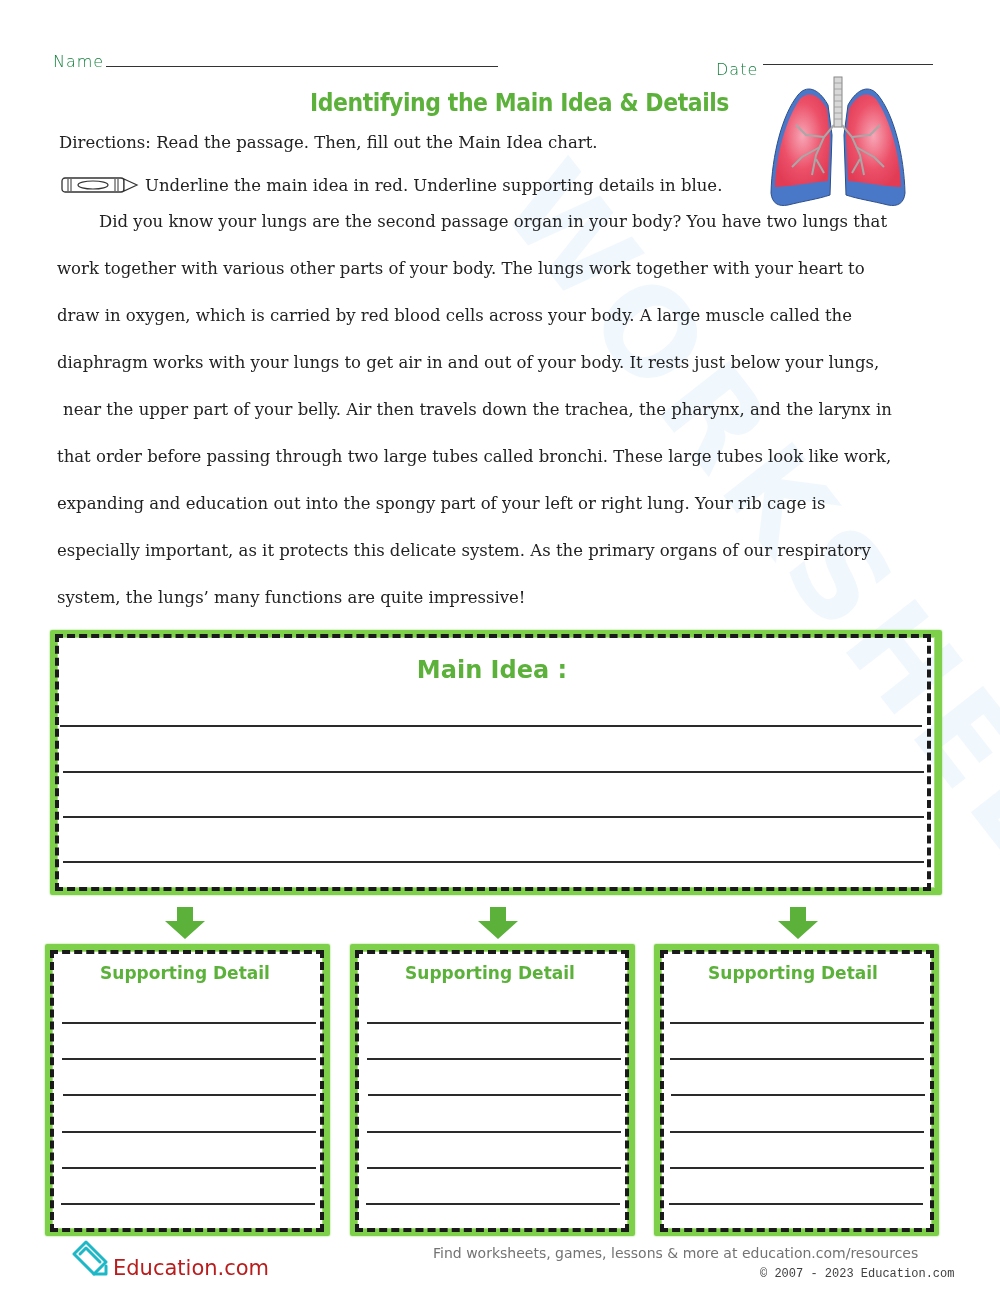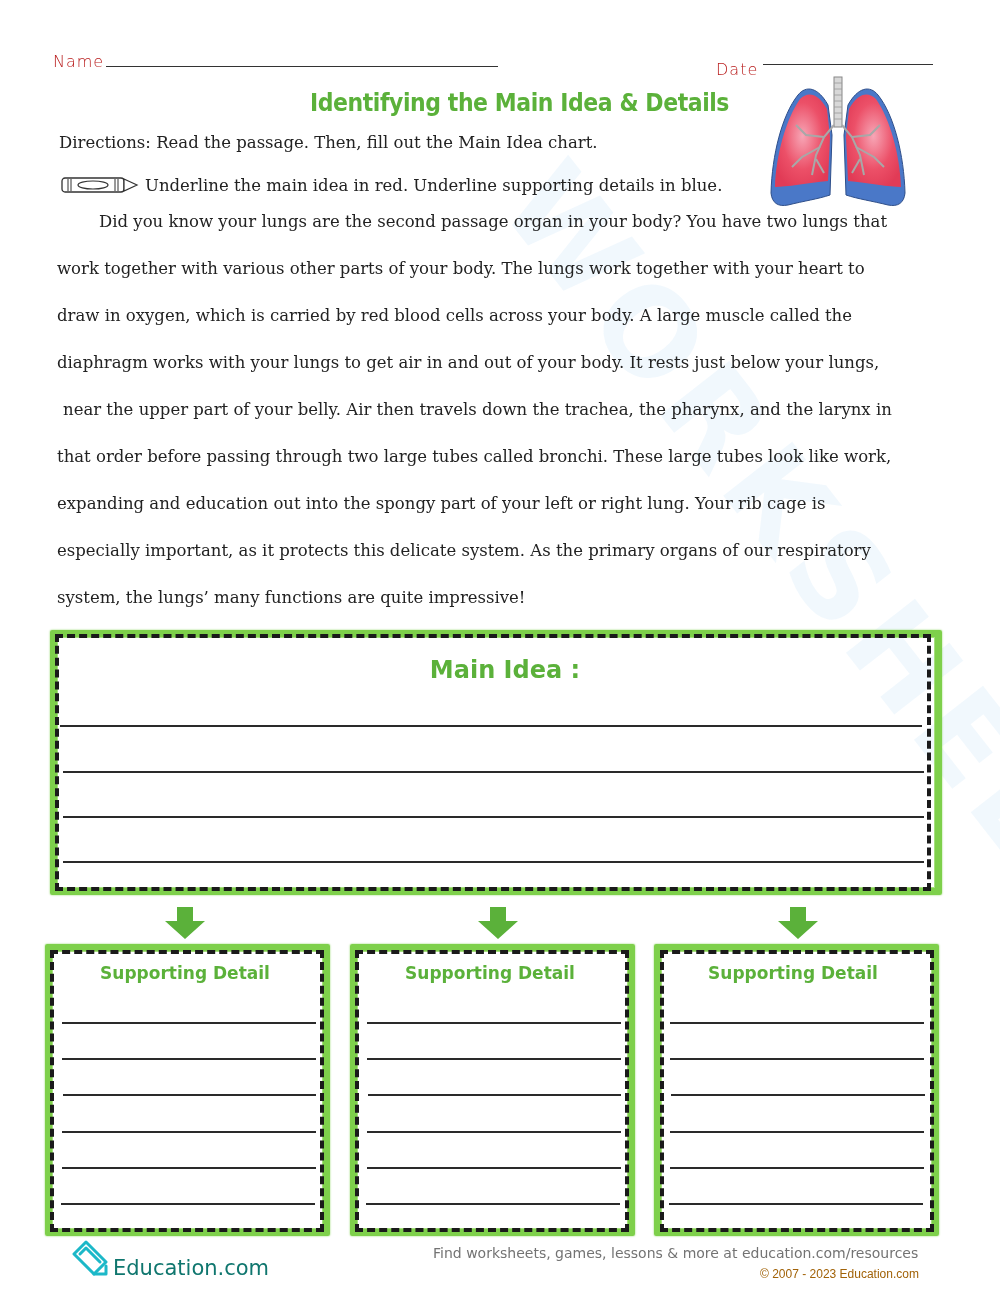--- a/index.html
+++ b/index.html
@@ -1,21 +1,21 @@
 <!DOCTYPE html>
 <html><head>
 <meta charset="utf-8">
 <style>
   html, body { margin: 0; padding: 0; background: #ffffff; }
   body { width: 1000px; height: 1294px; position: relative; overflow: hidden;
          font-family: "DejaVu Serif", serif; color: #222; }
   .abs { position: absolute; }
 
   
-  .field-label { font-family: "DejaVu Sans", sans-serif; font-size: 16px; color: #b91c1c;
+  .field-label { font-family: "DejaVu Sans", sans-serif; font-size: 16px; color: #15803d;
                  letter-spacing: 1px; font-weight: 300; }
   .field-line { border-bottom: 1.5px solid #333; }
 
   .title { font-family: "DejaVu Sans", sans-serif; font-size: 25px; color: #5bb13a;
            font-weight: bold; letter-spacing: -0.5px; transform: scaleX(0.88); transform-origin: left center; white-space: nowrap; }
 
   .dir { font-size: 16.5px; color: #222; white-space: nowrap; font-family: "DejaVu Serif", serif; }
 
   
   .wm { position: absolute; font-family: "DejaVu Sans", sans-serif; font-weight: bold;
@@ -26,22 +26,22 @@
   .green-frame { position: absolute; border: 7px solid #7ed04b; box-sizing: border-box;
                  border-radius: 2px; box-shadow: 0 0 0 1px #a6e07e inset, 0 0 2px #8bd45c; }
   .dash-frame { position: absolute; border: 4px dashed #1a1a1a; box-sizing: border-box; }
   .box-title { position: absolute; font-family: "DejaVu Sans", sans-serif; font-weight: bold;
                color: #5bb13a; text-align: center; white-space: nowrap; }
   .rule { position: absolute; height: 0; border-top: 2px solid #2a2a2a; }
 
   .arrow { position: absolute; width: 40px; height: 32px; }
 
   .footer-text { font-family: "DejaVu Sans", sans-serif; font-size: 14px; color: #737373; white-space: nowrap; }
-  .footer-copy { font-family: Liberation Sans, sans-serif; font-size: 12px; color: #a16207; white-space: nowrap; }
-  .brand { font-family: "DejaVu Sans", sans-serif; font-size: 21px; color: #0f766e; white-space: nowrap; }
+  .footer-copy { font-family: Liberation Mono, monospace; font-size: 12px; color: #404040; white-space: nowrap; }
+  .brand { font-family: "DejaVu Sans", sans-serif; font-size: 21px; color: #b91c1c; white-space: nowrap; }
 </style>
 </head>
 <body>
 
 <div class="wm">WORKSHEETS</div>
 
 <span class="abs field-label" style="left:53px; top:52px;">Name</span>
 <div class="abs field-line" style="left:106px; top:66px; width:392px;"></div>
 <span class="abs field-label" style="left:716px; top:60px;">Date</span>
 <div class="abs field-line" style="left:763px; top:64px; width:170px;"></div>
@@ -107,21 +107,21 @@
   <div class="dir" style="position:absolute; left:6px; top:200px;">near the upper part of your belly.  Air then travels down the trachea, the pharynx, and the larynx in</div>
   <div class="dir" style="position:absolute; left:0; top:247px;">that order before passing through two large tubes called bronchi.  These large tubes look like work,</div>
   <div class="dir" style="position:absolute; left:0; top:294px;">expanding and education out into the spongy part of your left or right lung.  Your rib cage is</div>
   <div class="dir" style="position:absolute; left:0; top:341px;">especially important, as it protects this delicate system.  As the primary organs of our respiratory</div>
   <div class="dir" style="position:absolute; left:0; top:388px;">system, the lungs’ many functions are quite impressive!</div>
 </div>
 
 <div>
   <div class="green-frame" style="left:50px; top:630px; width:892px; height:265px;"></div>
   <div class="dash-frame" style="left:55px; top:634px; width:876px; height:257px;"></div>
-  <div class="box-title" style="left:385px; top:656px; width:240px; font-size:24px;">Main Idea :</div>
+  <div class="box-title" style="left:372px; top:656px; width:240px; font-size:24px;">Main Idea :</div>
   <div class="rule" style="left:60px; top:725px; width:862px;"></div>
   <div class="rule" style="left:63px; top:771px; width:861px;"></div>
   <div class="rule" style="left:63px; top:816px; width:861px;"></div>
   <div class="rule" style="left:63px; top:861px; width:861px;"></div>
 </div>
 
 <svg class="arrow" style="left:165px; top:907px;" viewBox="0 0 40 32">
   <path d="M12 0 H28 V14 H40 L20 32 L0 14 H12 Z" fill="#5bb13a"></path>
 </svg>
 <svg class="arrow" style="left:478px; top:907px;" viewBox="0 0 40 32">

